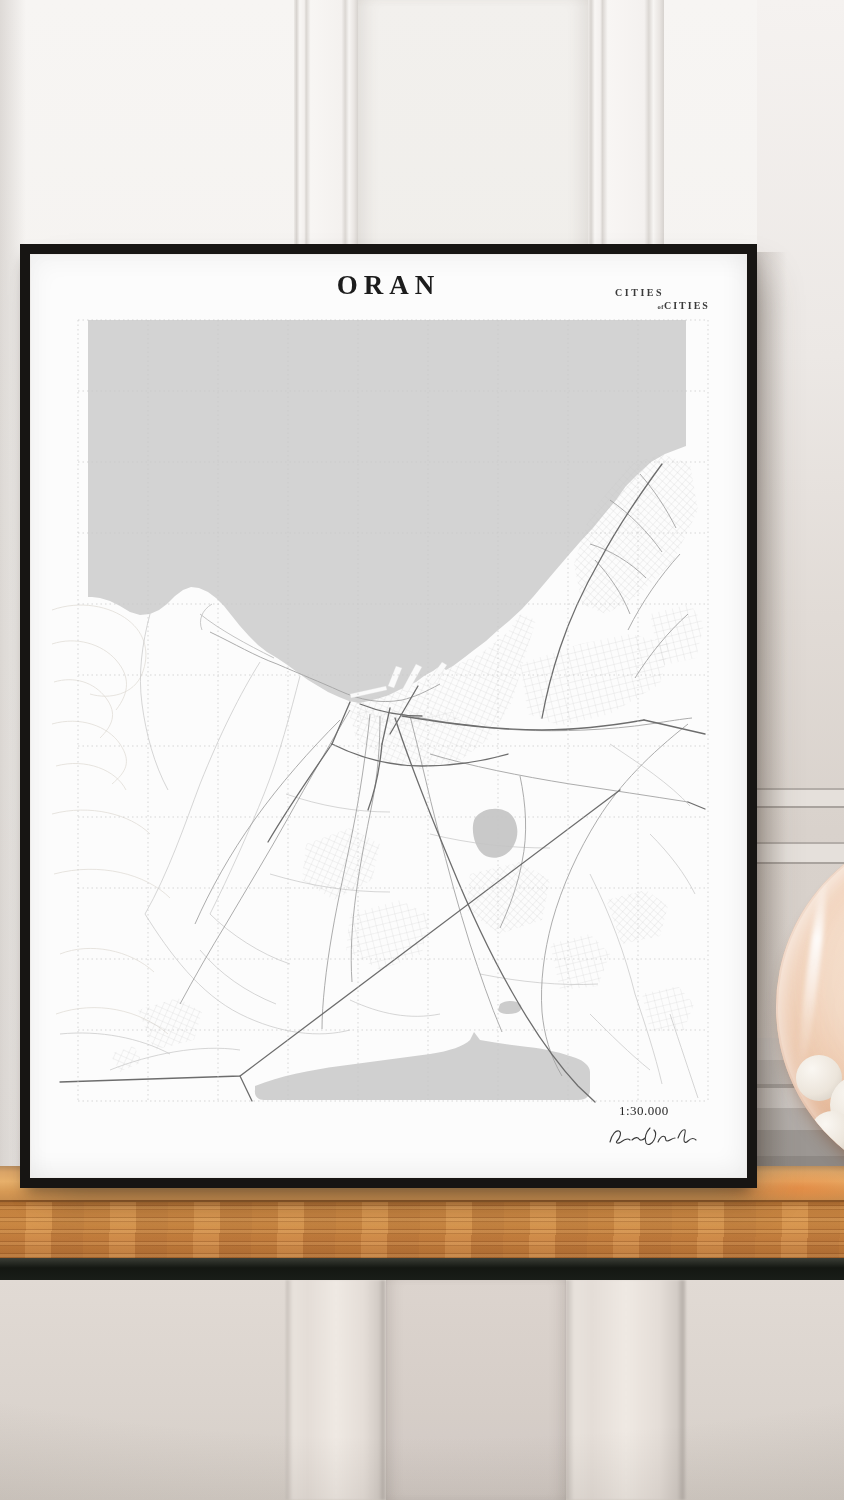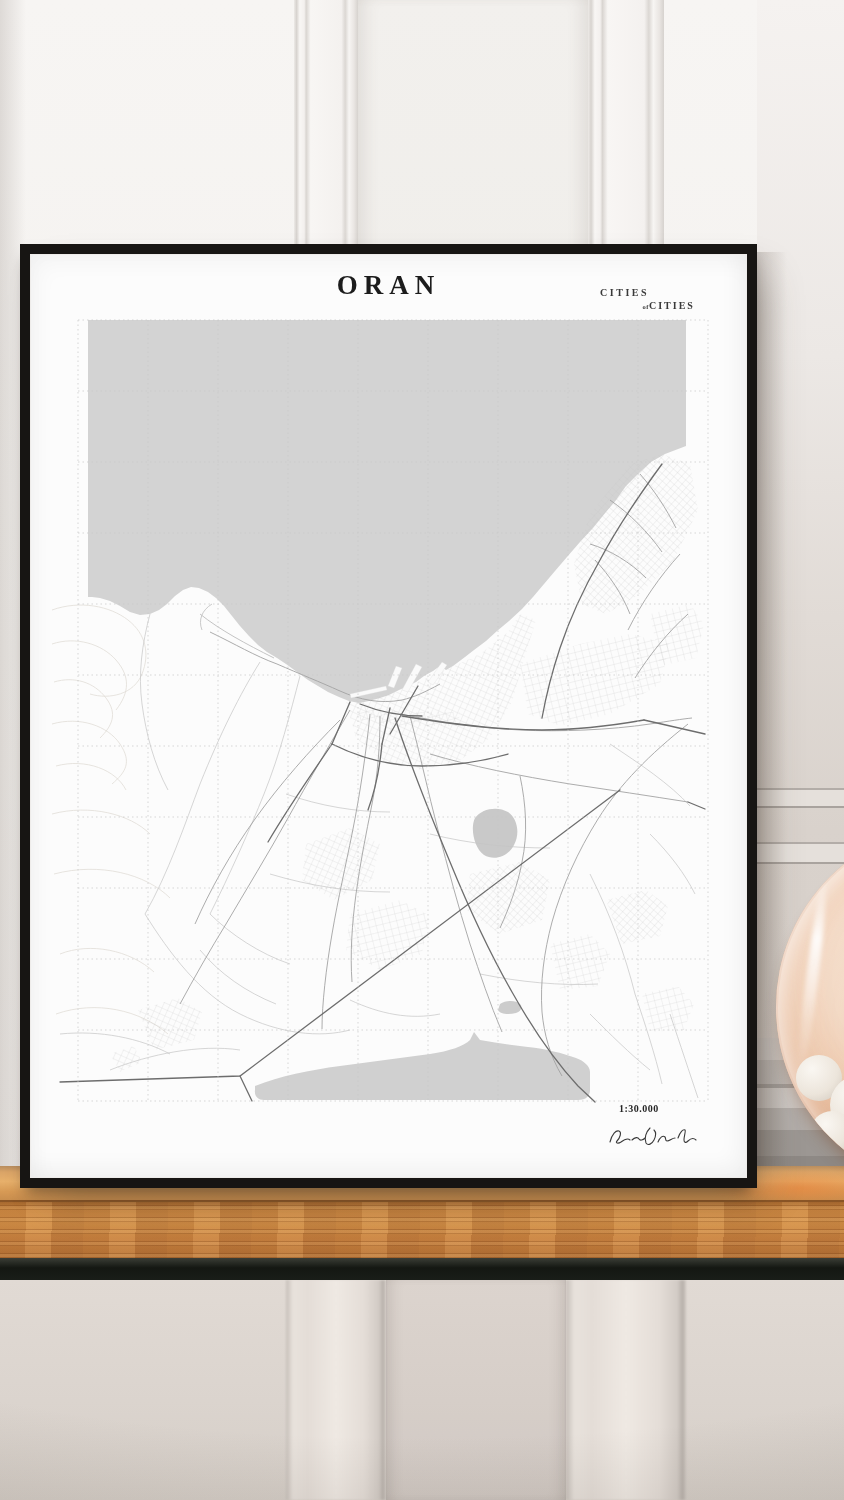--- a/index.html
+++ b/index.html
@@ -30,26 +30,26 @@
   .frame-cast-shadow{left:757px;top:252px;width:30px;height:925px;
     background:linear-gradient(90deg,rgba(85,70,60,.22),rgba(85,70,60,0));}
 
   
   .frame{left:20px;top:244px;width:737px;height:944px;border:10px solid #171513;background:#fdfdfd;
     box-shadow:0 10px 14px -6px rgba(40,30,22,.5), 18px 20px 38px -12px rgba(70,58,48,.30);}
   .poster{left:0;top:0;width:717px;height:924px;background:#fcfcfc;
     box-shadow:inset 0 0 0 1px #eeecea, inset 7px 9px 22px rgba(0,0,0,.035), inset -7px -9px 22px rgba(0,0,0,.05);}
   .poster-title{left:0;top:16px;width:717px;text-align:center;
     font-size:27px;font-weight:600;letter-spacing:6px;color:#1c1c1c;}
-  .brand{top:33px;right:98px;text-align:right;color:#3a3a3a;line-height:1.25;}
+  .brand{top:33px;right:83px;text-align:right;color:#3a3a3a;line-height:1.25;}
   .brand .l1{position:static;display:block;font-size:10px;letter-spacing:2.5px;font-weight:600;}
   .brand .l2{position:static;display:block;font-size:10px;letter-spacing:2px;font-weight:600;}
   .brand .of{position:static;font-size:6.5px;letter-spacing:.5px;}
   .map-svg{left:20px;top:60px;}
-  .scale-label{left:589px;top:849px;font-size:10px;font-weight:700;letter-spacing:.5px;color:#262626;}
+  .scale-label{left:589px;top:849px;font-size:13px;font-weight:400;letter-spacing:.5px;color:#262626;}
   .signature{left:576px;top:866px;}
 
   
   .shelf-top{left:0;top:1166px;width:844px;height:34px;
     background-image:radial-gradient(130px 26px at 800px 22px,rgba(233,126,56,.55),rgba(233,126,56,0) 70%),
       linear-gradient(180deg,#b98e5f 0%,#daa467 18%,#e7b06b 45%,#d79a55 75%,#c98e4e 100%);}
   .shelf-front{left:0;top:1200px;width:844px;height:58px;border-top:2px solid #8a5526;
     background-image:
       repeating-linear-gradient(180deg,rgba(255,220,170,0) 0 3px,rgba(110,55,15,.26) 3px 4px,
         rgba(255,210,150,.14) 4px 7px,rgba(90,45,12,.17) 7px 8px,rgba(0,0,0,0) 8px 12px),

